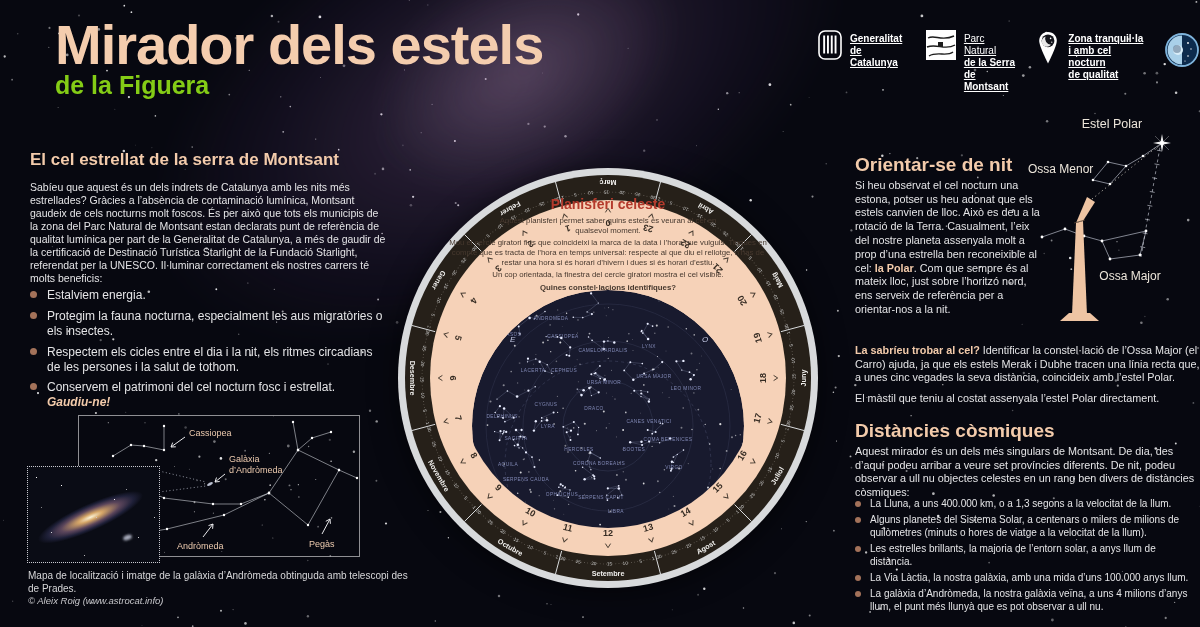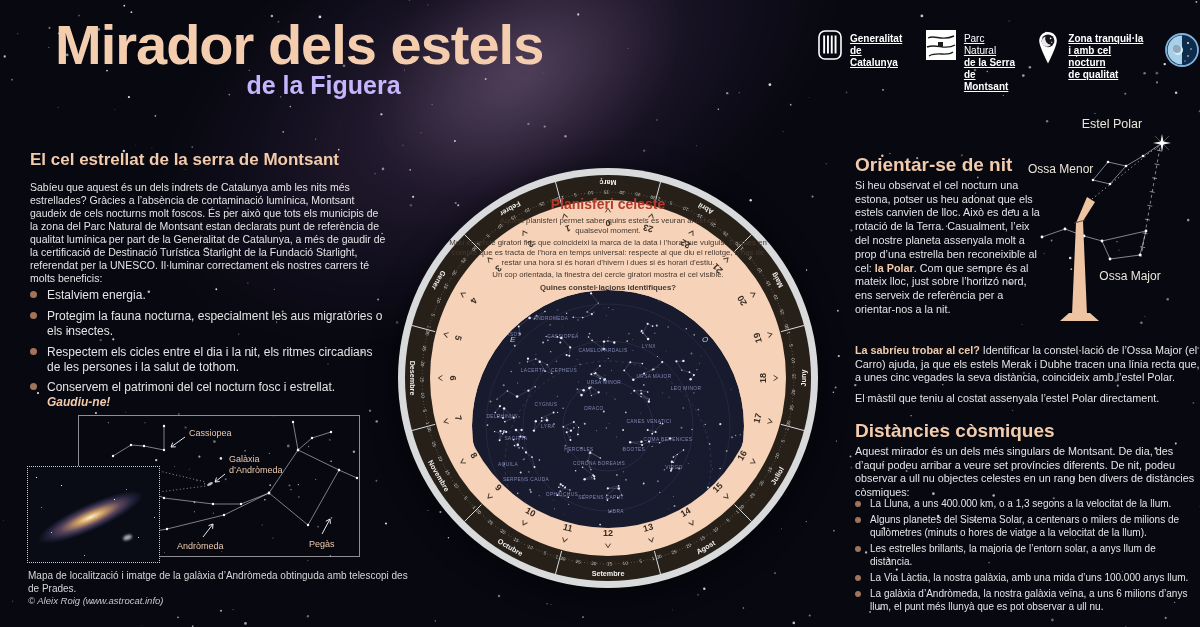--- a/index.html
+++ b/index.html
@@ -9,21 +9,21 @@
   .nebula{position:absolute;pointer-events:none;}
   .n1{left:120px;top:-120px;width:760px;height:420px;transform:rotate(-28deg);
       background:radial-gradient(ellipse at center,rgba(150,110,170,.30),rgba(95,60,125,.14) 45%,transparent 70%);
       filter:blur(10px);}
   .n2{left:360px;top:-40px;width:330px;height:220px;transform:rotate(-30deg);
       background:radial-gradient(ellipse at center,rgba(215,170,210,.20),transparent 70%);
       filter:blur(8px);}
   
   .masthead{position:absolute;left:30px;top:16px;margin-left:25px;}
   .masthead h1{margin:0;font-size:56px;font-weight:bold;letter-spacing:-1px;color:#f4cdae;line-height:1.02;}
-  .subtitle{width:537px;text-align:center;font-size:25px;font-weight:bold;color:#c4b5fd;margin-top:-2px;}
+  .subtitle{width:537px;text-align:left;font-size:25px;font-weight:bold;color:#84cc16;margin-top:-2px;}
   
   .logos{position:absolute;left:818px;top:30px;display:flex;align-items:flex-start;gap:17px;}
   .logo{display:flex;gap:8px;align-items:flex-start;}
   .logo-text{font-size:10px;line-height:1.2;font-weight:bold;color:#fff;padding-top:3px;text-decoration:underline;}
   .logo-text .rg{font-weight:normal;}
   
   .l-head{position:absolute;left:30px;top:136px;font-size:17px;font-weight:bold;color:#f3cbab;}
   .l-intro{position:absolute;left:30px;top:170px;width:356px;font-size:10.5px;line-height:1.24;color:#e4e4e6;}
   .benefits{position:absolute;left:30px;top:288px;width:356px;}
   .benefit{display:flex;gap:10px;margin-bottom:6px;font-size:12px;line-height:1.24;color:#e4e4e6;}
@@ -1490,16 +1490,16 @@
     <div class="dist-item">
       <span class="dot"></span>
       <span>Les estrelles brillants, la majoria de l’entorn solar, a anys llum de distància.</span>
     </div>
     <div class="dist-item">
       <span class="dot"></span>
       <span>La Via Làctia, la nostra galàxia, amb una mida d’uns 100.000 anys llum.</span>
     </div>
     <div class="dist-item">
       <span class="dot"></span>
-      <span>La galàxia d’Andròmeda, la nostra galàxia veïna, a uns 6 milions d’anys llum, el punt més llunyà que es pot observar a ull nu.</span>
+      <span>La galàxia d’Andròmeda, la nostra galàxia veïna, a uns 4 milions d’anys llum, el punt més llunyà que es pot observar a ull nu.</span>
     </div>
   </div>
 </div>
 
 </body></html>

